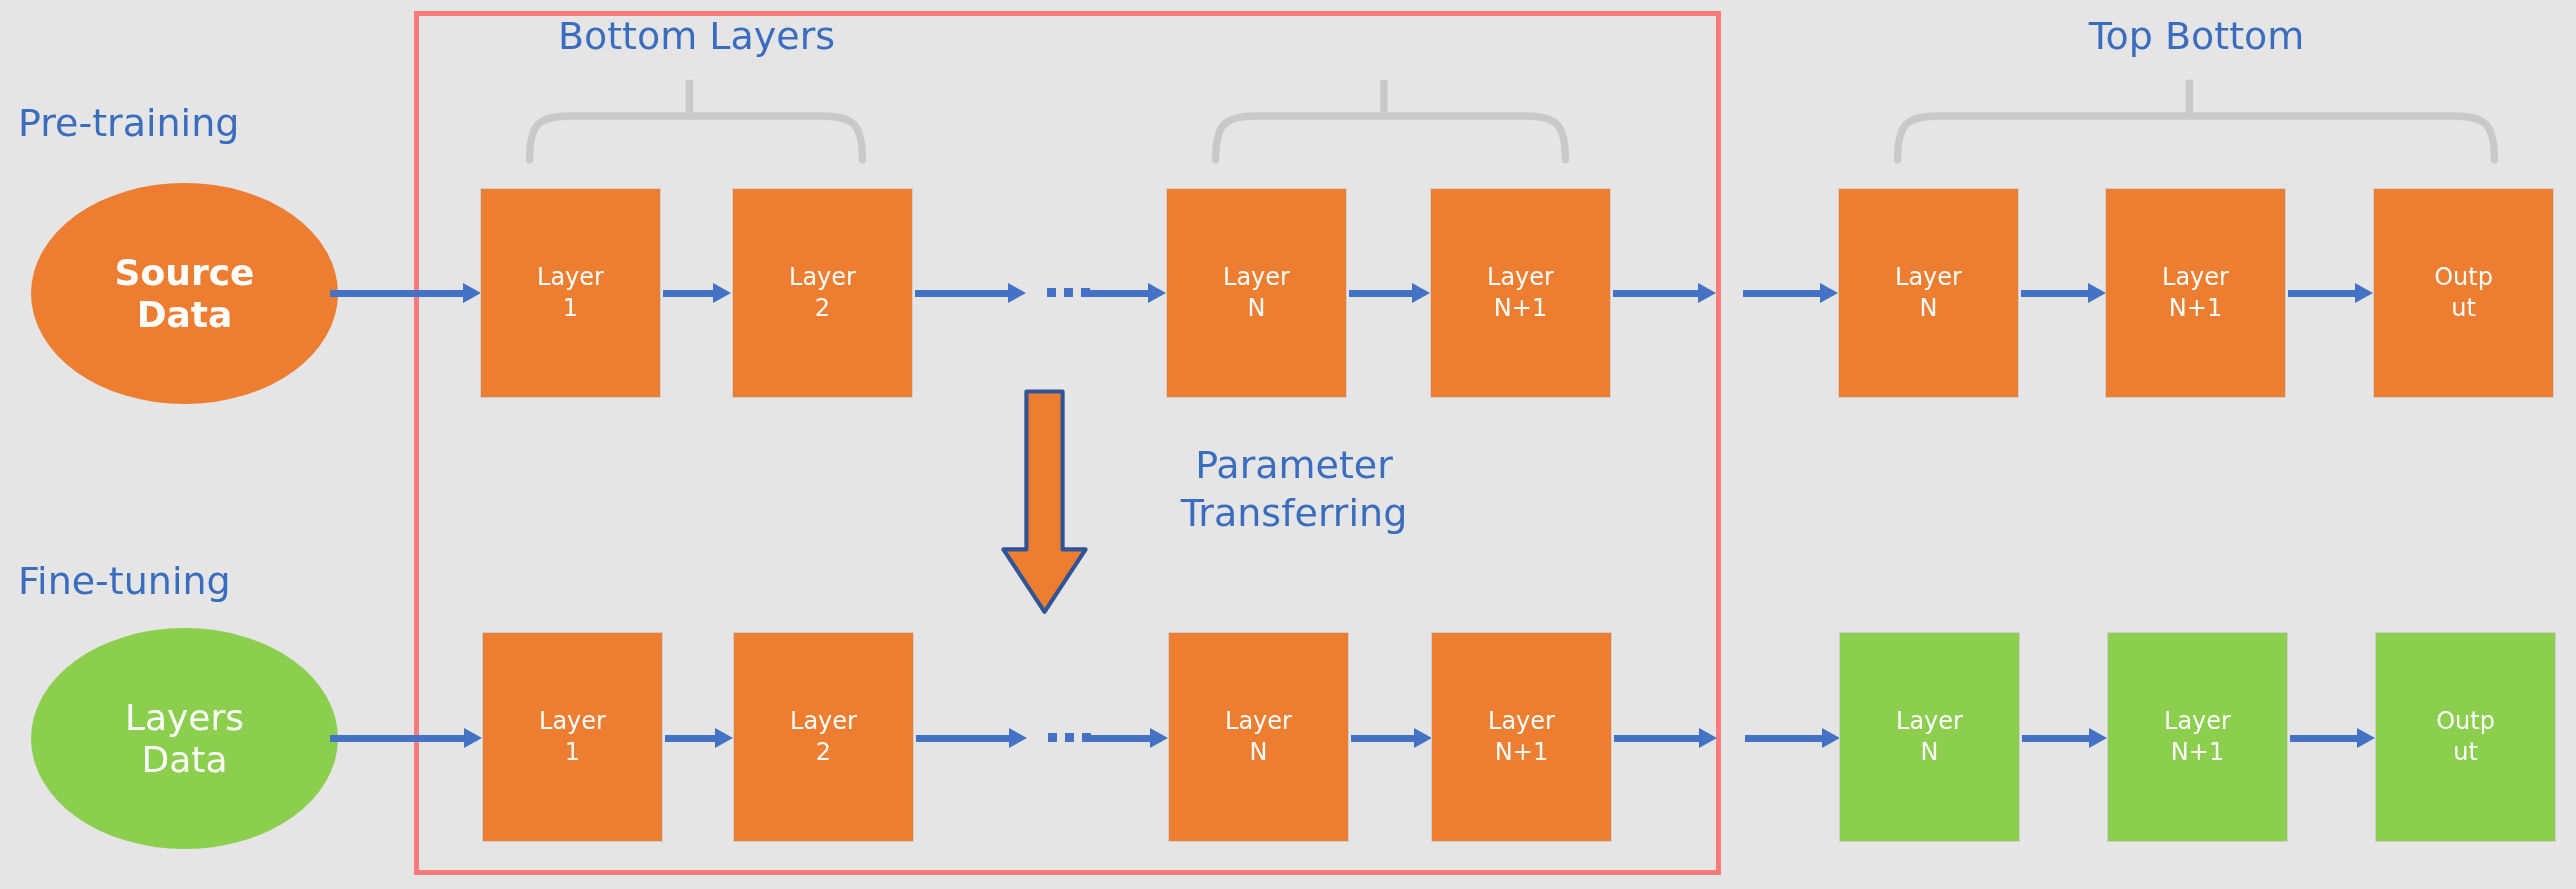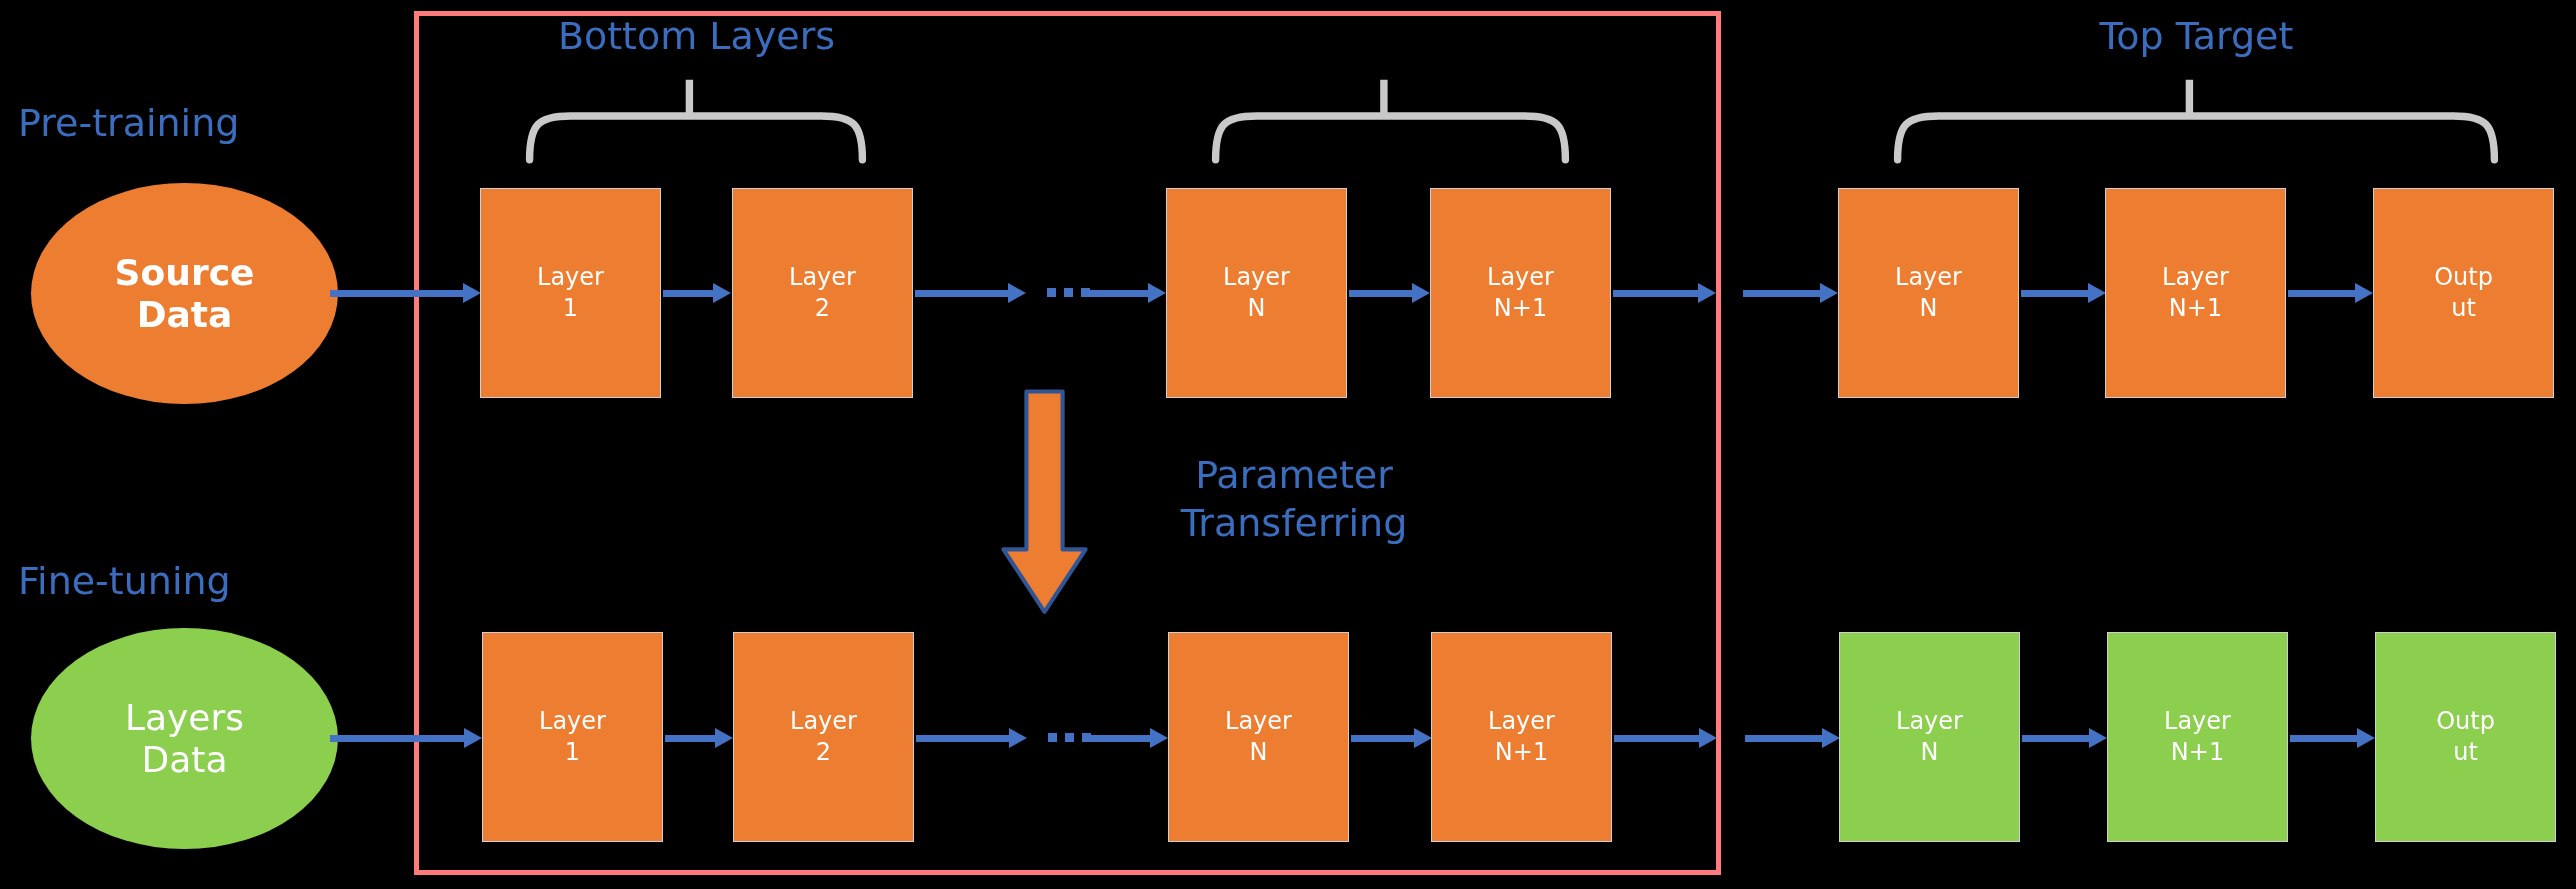--- a/index.html
+++ b/index.html
@@ -4,21 +4,21 @@
 <style>
   html, body {
     margin: 0;
     padding: 0;
     background: #ffffff;
   }
   #canvas {
     position: relative;
     width: 2576px;
     height: 890px;
-    background: #000000;
+    background: #e5e5e5;
     font-family: "DejaVu Sans", sans-serif;
     overflow: hidden;
   }
 
   
   .region-frame {
     position: absolute;
     border: 5px solid #FF7B7B;
     box-sizing: border-box;
     background: transparent;
@@ -151,21 +151,21 @@
       <path d="M8,105 C8,62 18,52 58,52 L202,52 L202,8 L202,52 L362,52 C402,52 412,62 412,105" fill="none" stroke="#C9C9C9" stroke-width="9" stroke-linecap="round"></path>
     </svg>
   </div>
 
   <div class="brace" style="left:1209px; top:73px;">
     <svg width="363" height="91" viewBox="0 0 440 110">
       <path d="M8,105 C8,62 18,52 58,52 L212,52 L212,8 L212,52 L382,52 C422,52 432,62 432,105" fill="none" stroke="#C9C9C9" stroke-width="9" stroke-linecap="round"></path>
     </svg>
   </div>
 
-  <div class="group-label" style="left:1838px; top:16.5px; width:717px;">Top Target</div>
+  <div class="group-label" style="left:1838px; top:16.5px; width:717px;">Top Bottom</div>
   <div class="brace" style="left:1891px; top:73px;">
     <svg width="610" height="91" viewBox="0 0 740 110">
       <path d="M8,105 C8,62 18,52 58,52 L362,52 L362,8 L362,52 L682,52 C722,52 732,62 732,105" fill="none" stroke="#C9C9C9" stroke-width="9" stroke-linecap="round"></path>
     </svg>
   </div>
 
   <div class="phase-label" style="left:18px; top:104px;">Pre-training</div>
 
   <div class="data-ellipse source" style="left:31px; top:183px; width:307px; height:221px;font-weight:bold;">
     <span>Source</span>
@@ -257,21 +257,21 @@
     <span class="ln">Outp</span>
     <span class="ln">ut</span>
   </div>
 
   <div class="transfer-arrow" style="left:999px; top:389px;">
     <svg width="91" height="227" viewBox="0 0 110 276">
       <path d="M33,3 L77,3 L77,195 L105,195 L55,271 L5,195 L33,195 Z" fill="#ED7D31" stroke="#2F5597" stroke-width="5" stroke-linejoin="round"></path>
     </svg>
   </div>
 
-  <div class="transfer-caption" style="left:1121px; top:452px; width:346px;text-align:center;">
+  <div class="transfer-caption" style="left:1121px; top:442px; width:346px;text-align:center;">
     <span>Parameter</span>
     <span>Transferring</span>
   </div>
 
   <div class="phase-label" style="left:18px; top:562px;">Fine-tuning</div>
 
   <div class="data-ellipse target" style="left:31px; top:628px; width:307px; height:221px;">
     <span>Layers</span>
     <span>Data</span>
   </div>

